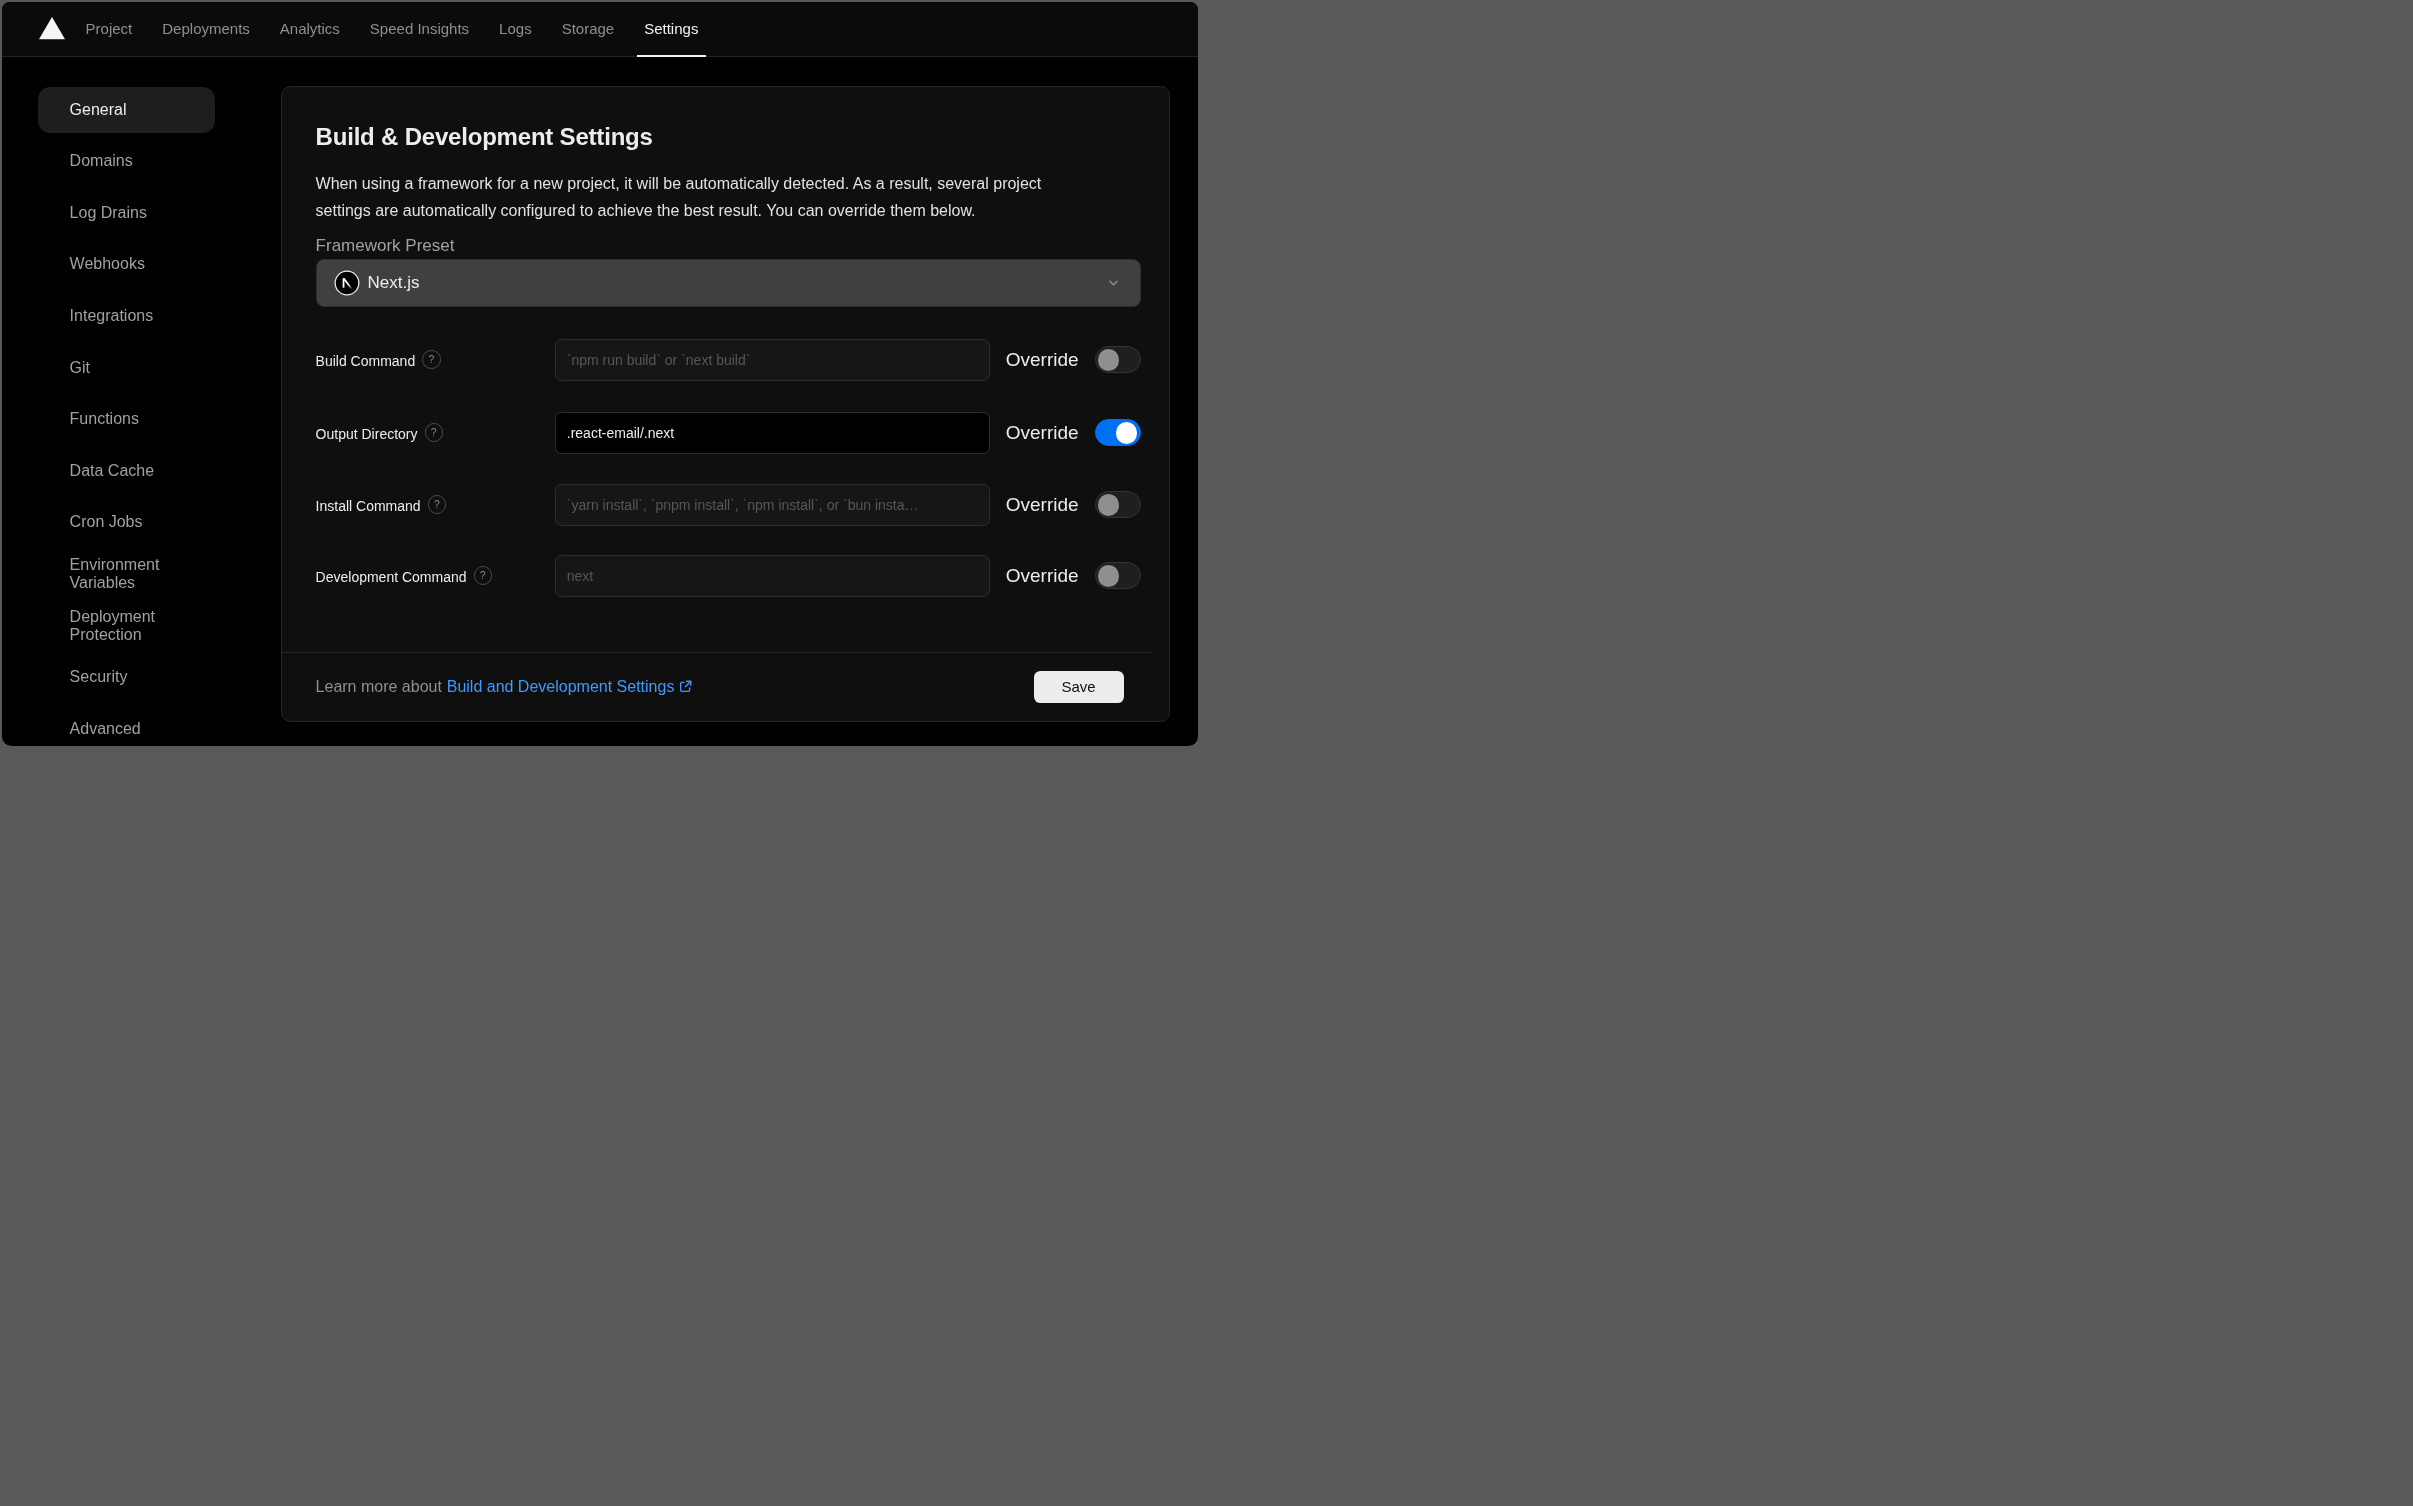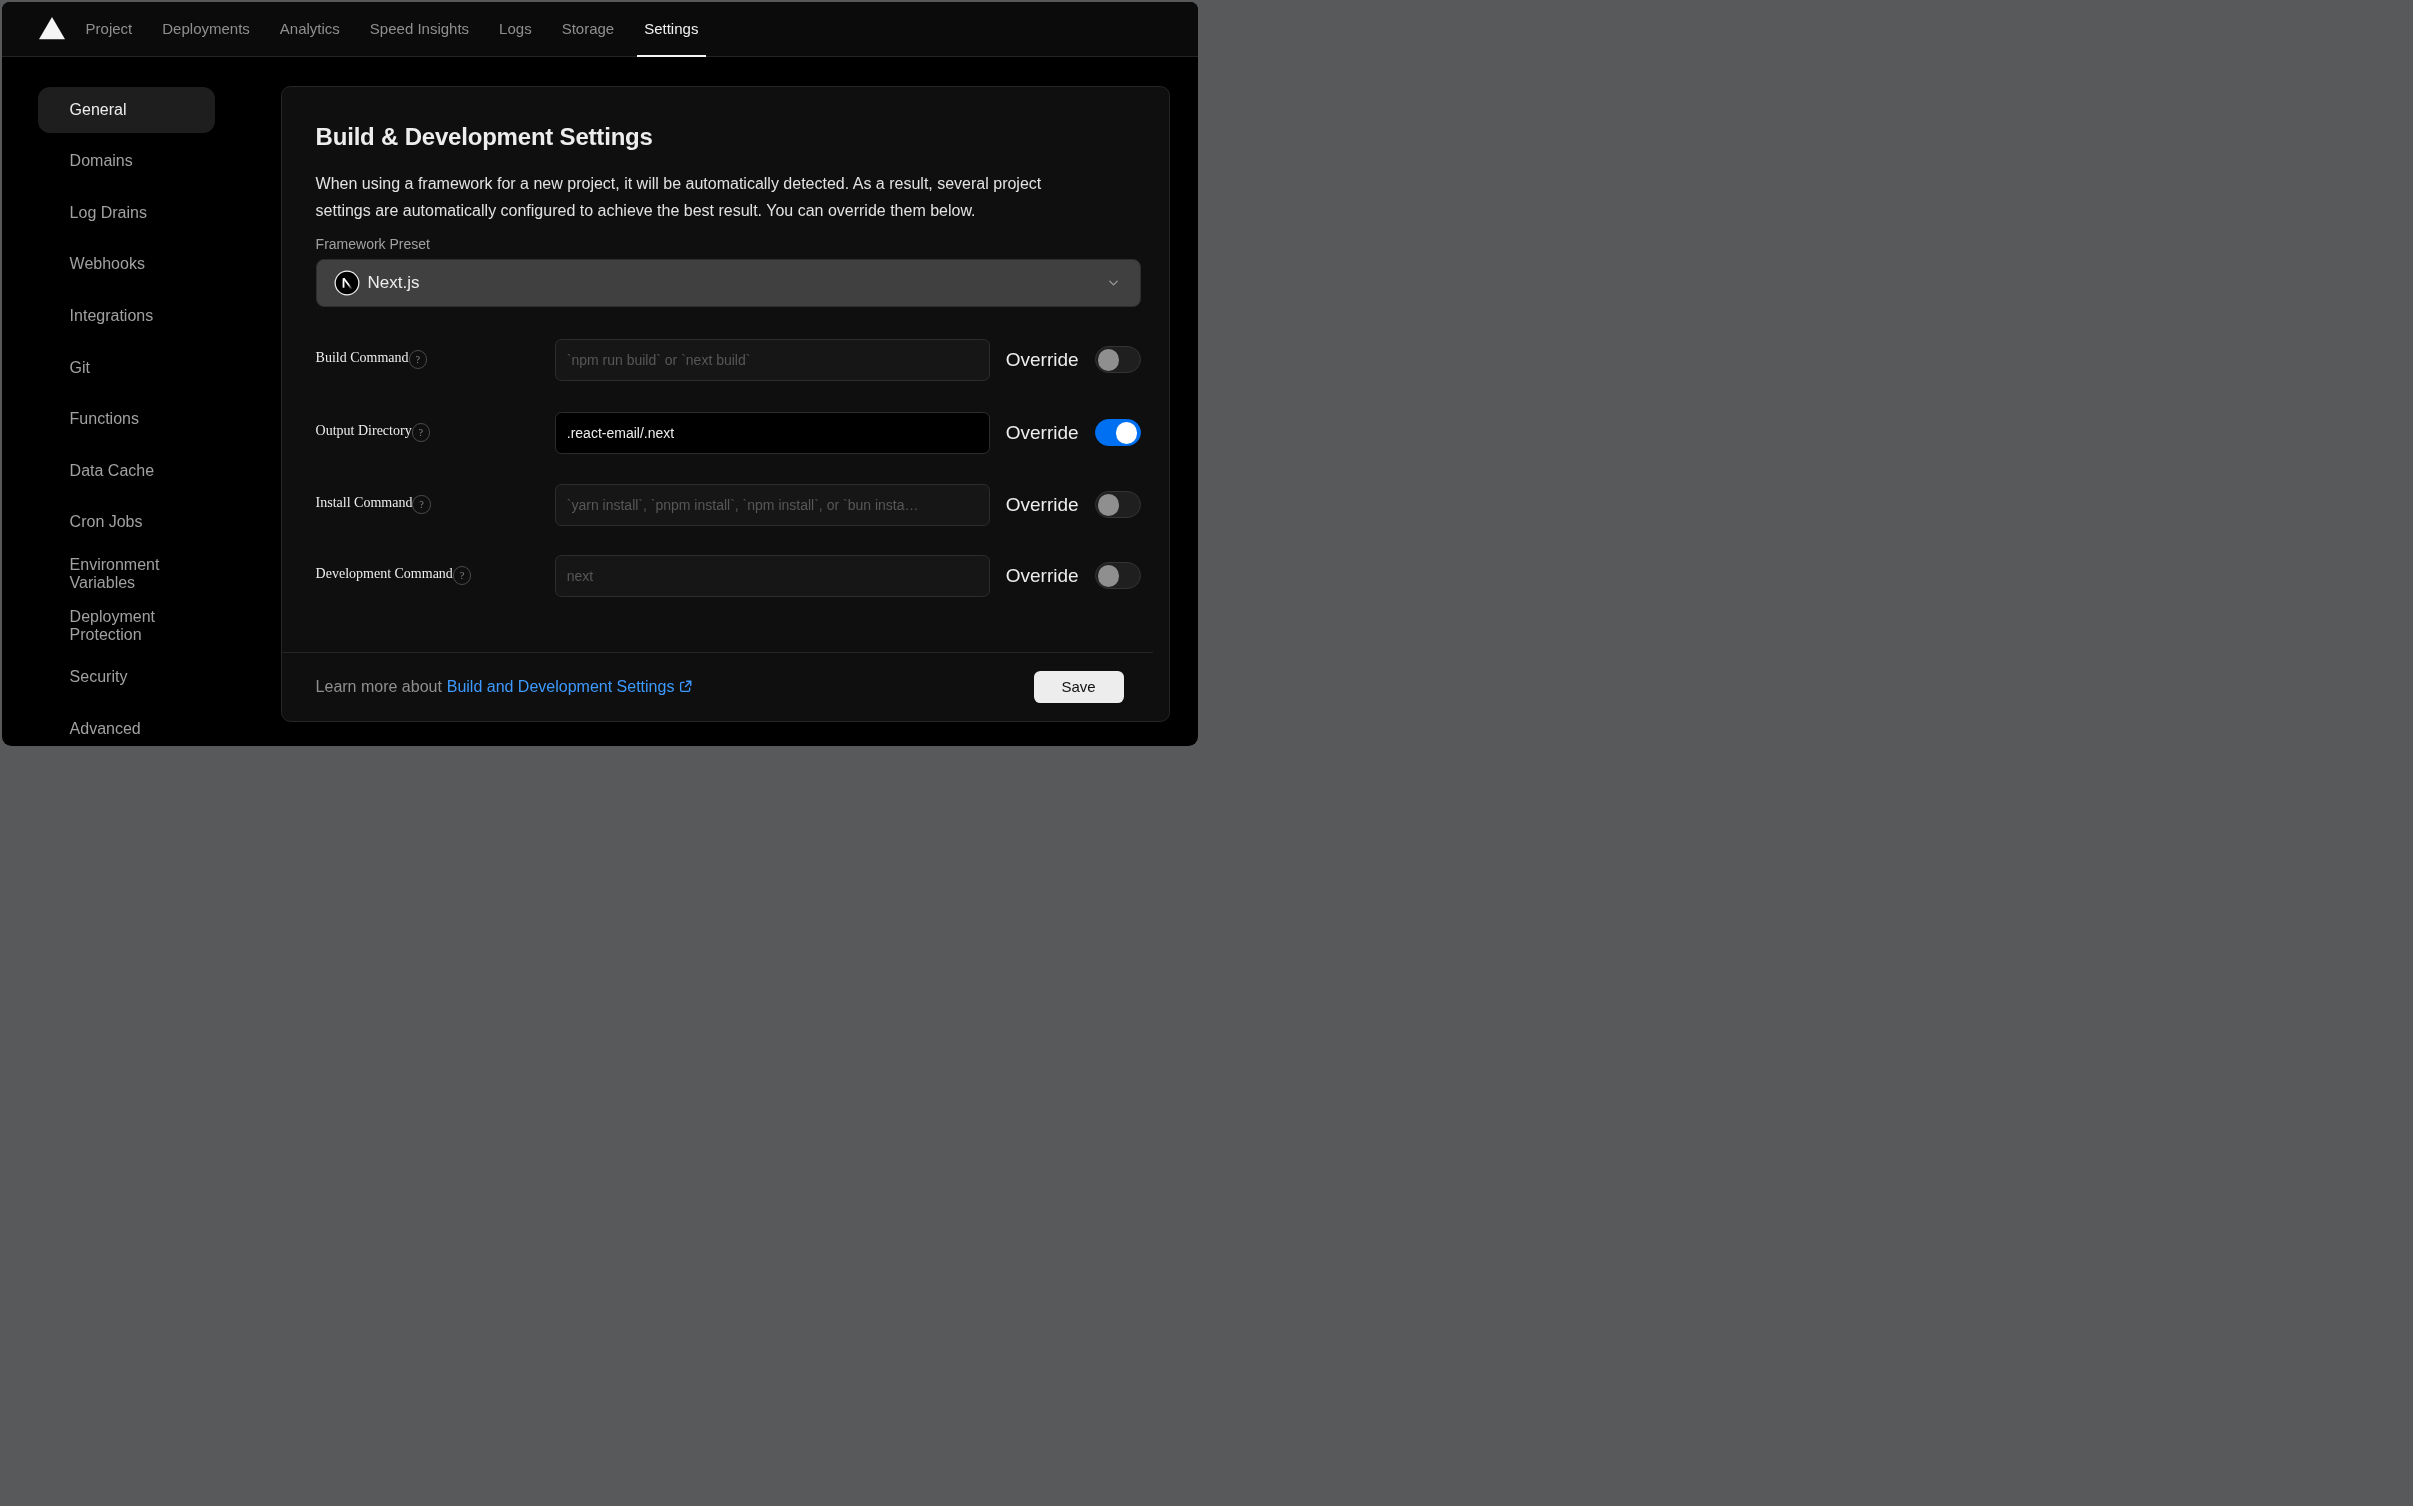--- a/index.html
+++ b/index.html
@@ -25,31 +25,31 @@
              color:#a1a1a1; font-size:16px; border-radius:12px; cursor:pointer; }
   .sb-item.active { background:#1e1e1e; color:#ededed; }
 
   
   .card { position:absolute; left:279px; top:84px; width:889px; height:636px;
           background:#0f0f0f; border:0.8px solid #262626; border-radius:9.6px; }
   .card-title { position:absolute; left:34px; top:36px; font-size:24px; font-weight:700;
           color:#ededed; letter-spacing:-0.2px; }
   .card-desc { position:absolute; left:34px; top:83px; width:830px; font-size:16px;
           line-height:27px; color:#e2e2e2; white-space:pre-line; }
-  .fp-label { position:absolute; left:34px; top:149px; font-size:14px; color:#a1a1a1; }
+  .fp-label { position:absolute; left:34px; top:149px; font-size:17px; color:#a1a1a1; }
 
   .framework-select { position:absolute; left:34px; top:172px; width:825px; height:48px;
           background:#404040; border:0.8px solid #2e2e2e; border-radius:8px;
           display:flex; align-items:center; padding-left:17px; gap:8px; cursor:pointer; }
   .framework-select .fw-name { font-size:17px; color:#ededed; }
   .fw-chevron { position:absolute; right:19px; top:50%; transform:translateY(-50%); display:flex; }
 
   .row { position:absolute; left:34px; width:825px; height:42px; display:flex; align-items:center; }
   .row1 { top:252px; } .row2 { top:325px; } .row3 { top:397px; } .row4 { top:468px; }
-  .row-label-group { display:flex; align-items:flex-start; gap:0;font-family:Liberation Serif, serif; }
+  .row-label-group { display:flex; align-items:flex-end; gap:7px; }
   .row-label { font-size:14px; color:#ededed; }
   .help-icon { width:18.4px; height:18.4px; border-radius:50%; border:1.2px solid #4a4a4a;
           color:#8a8a8a; font-size:10.4px; display:flex; align-items:center; justify-content:center; cursor:pointer; }
   .row-input { position:absolute; left:239px; width:435px; height:42px; background:#161616;
           border:0.8px solid #2d2d2d; border-radius:6.4px; padding:0 11.2px; font-size:14px;
           color:#ededed; font-family:"Liberation Sans", sans-serif; outline:none; }
   .row-input::placeholder { color:#575757; }
   .row-input.overridden { background:#000; }
   .row-right { position:absolute; right:0; display:flex; align-items:center; gap:16px; }
   .override-label { font-size:19px; color:#ededed; }

